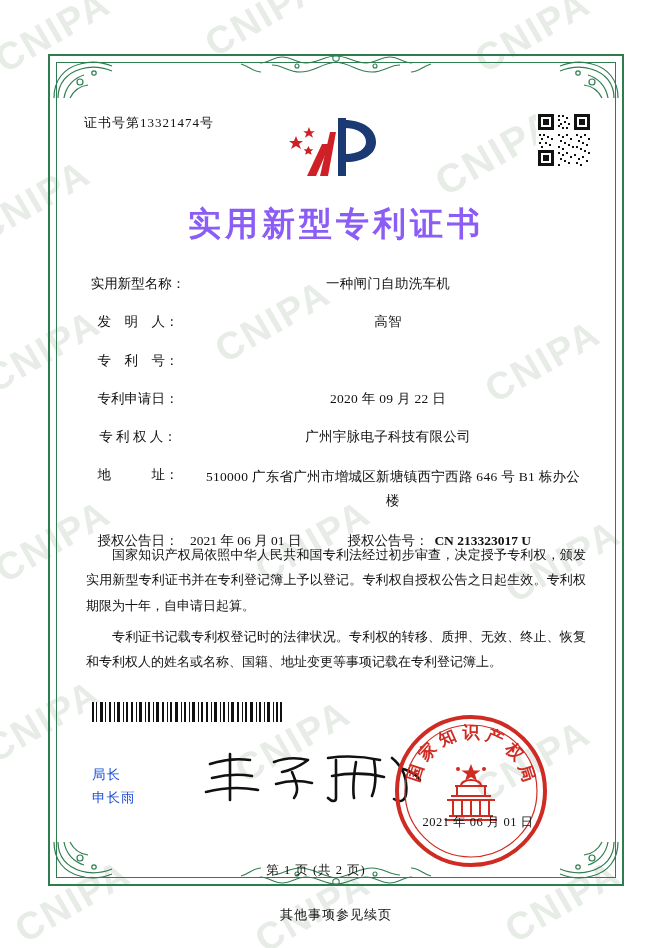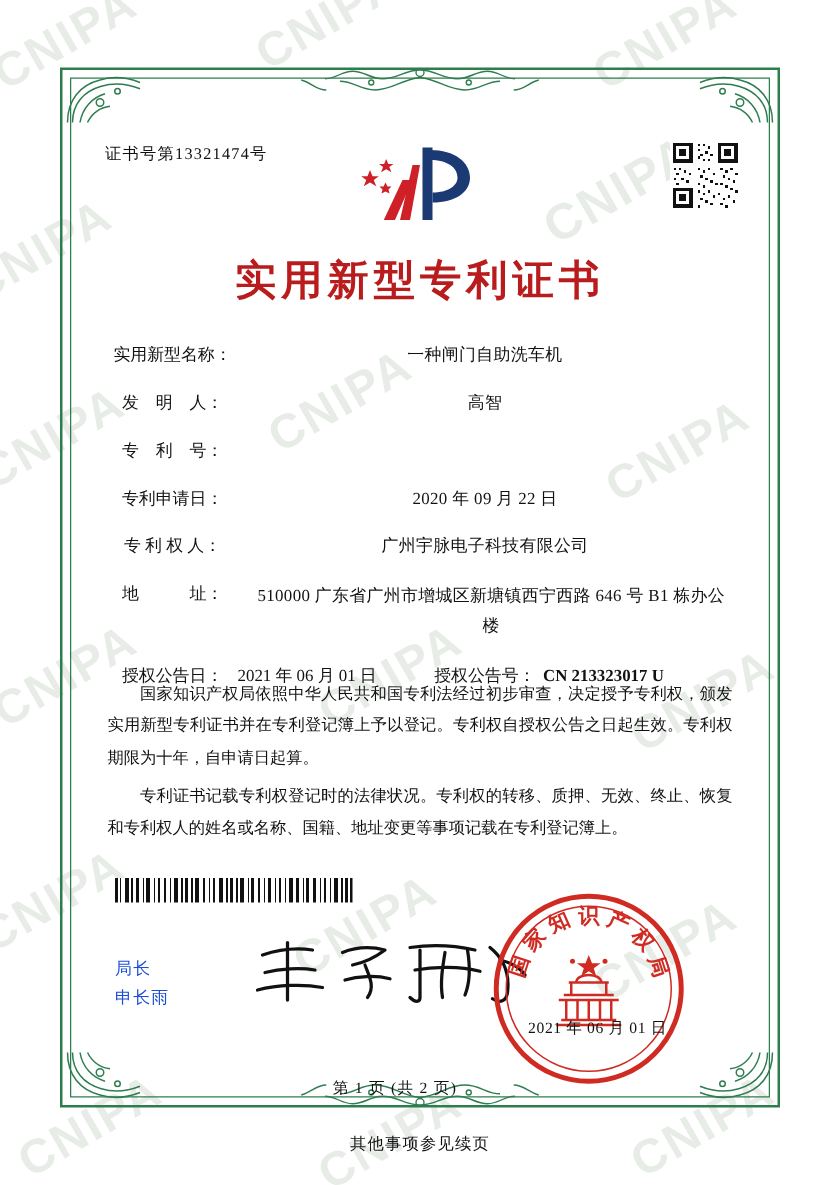--- a/index.html
+++ b/index.html
@@ -118,21 +118,21 @@
   .qr svg { display:block; width:100%; height:100%; }
 
   .title {
     position: absolute;
     left: 0; top: 140px;
     width: 560px;
     text-align: center;
     font-size: 33px;
     font-weight: bold;
     letter-spacing: 4px;
-    color: #b91c1c;
+    color: #8b5cf6;
     font-family: "DejaVu Serif", "Liberation Serif", serif;
   }
 
   .fields {
     position: absolute;
     left: 30px; top: 212px;
     width: 500px;
   }
   .frow {
     display: flex;

